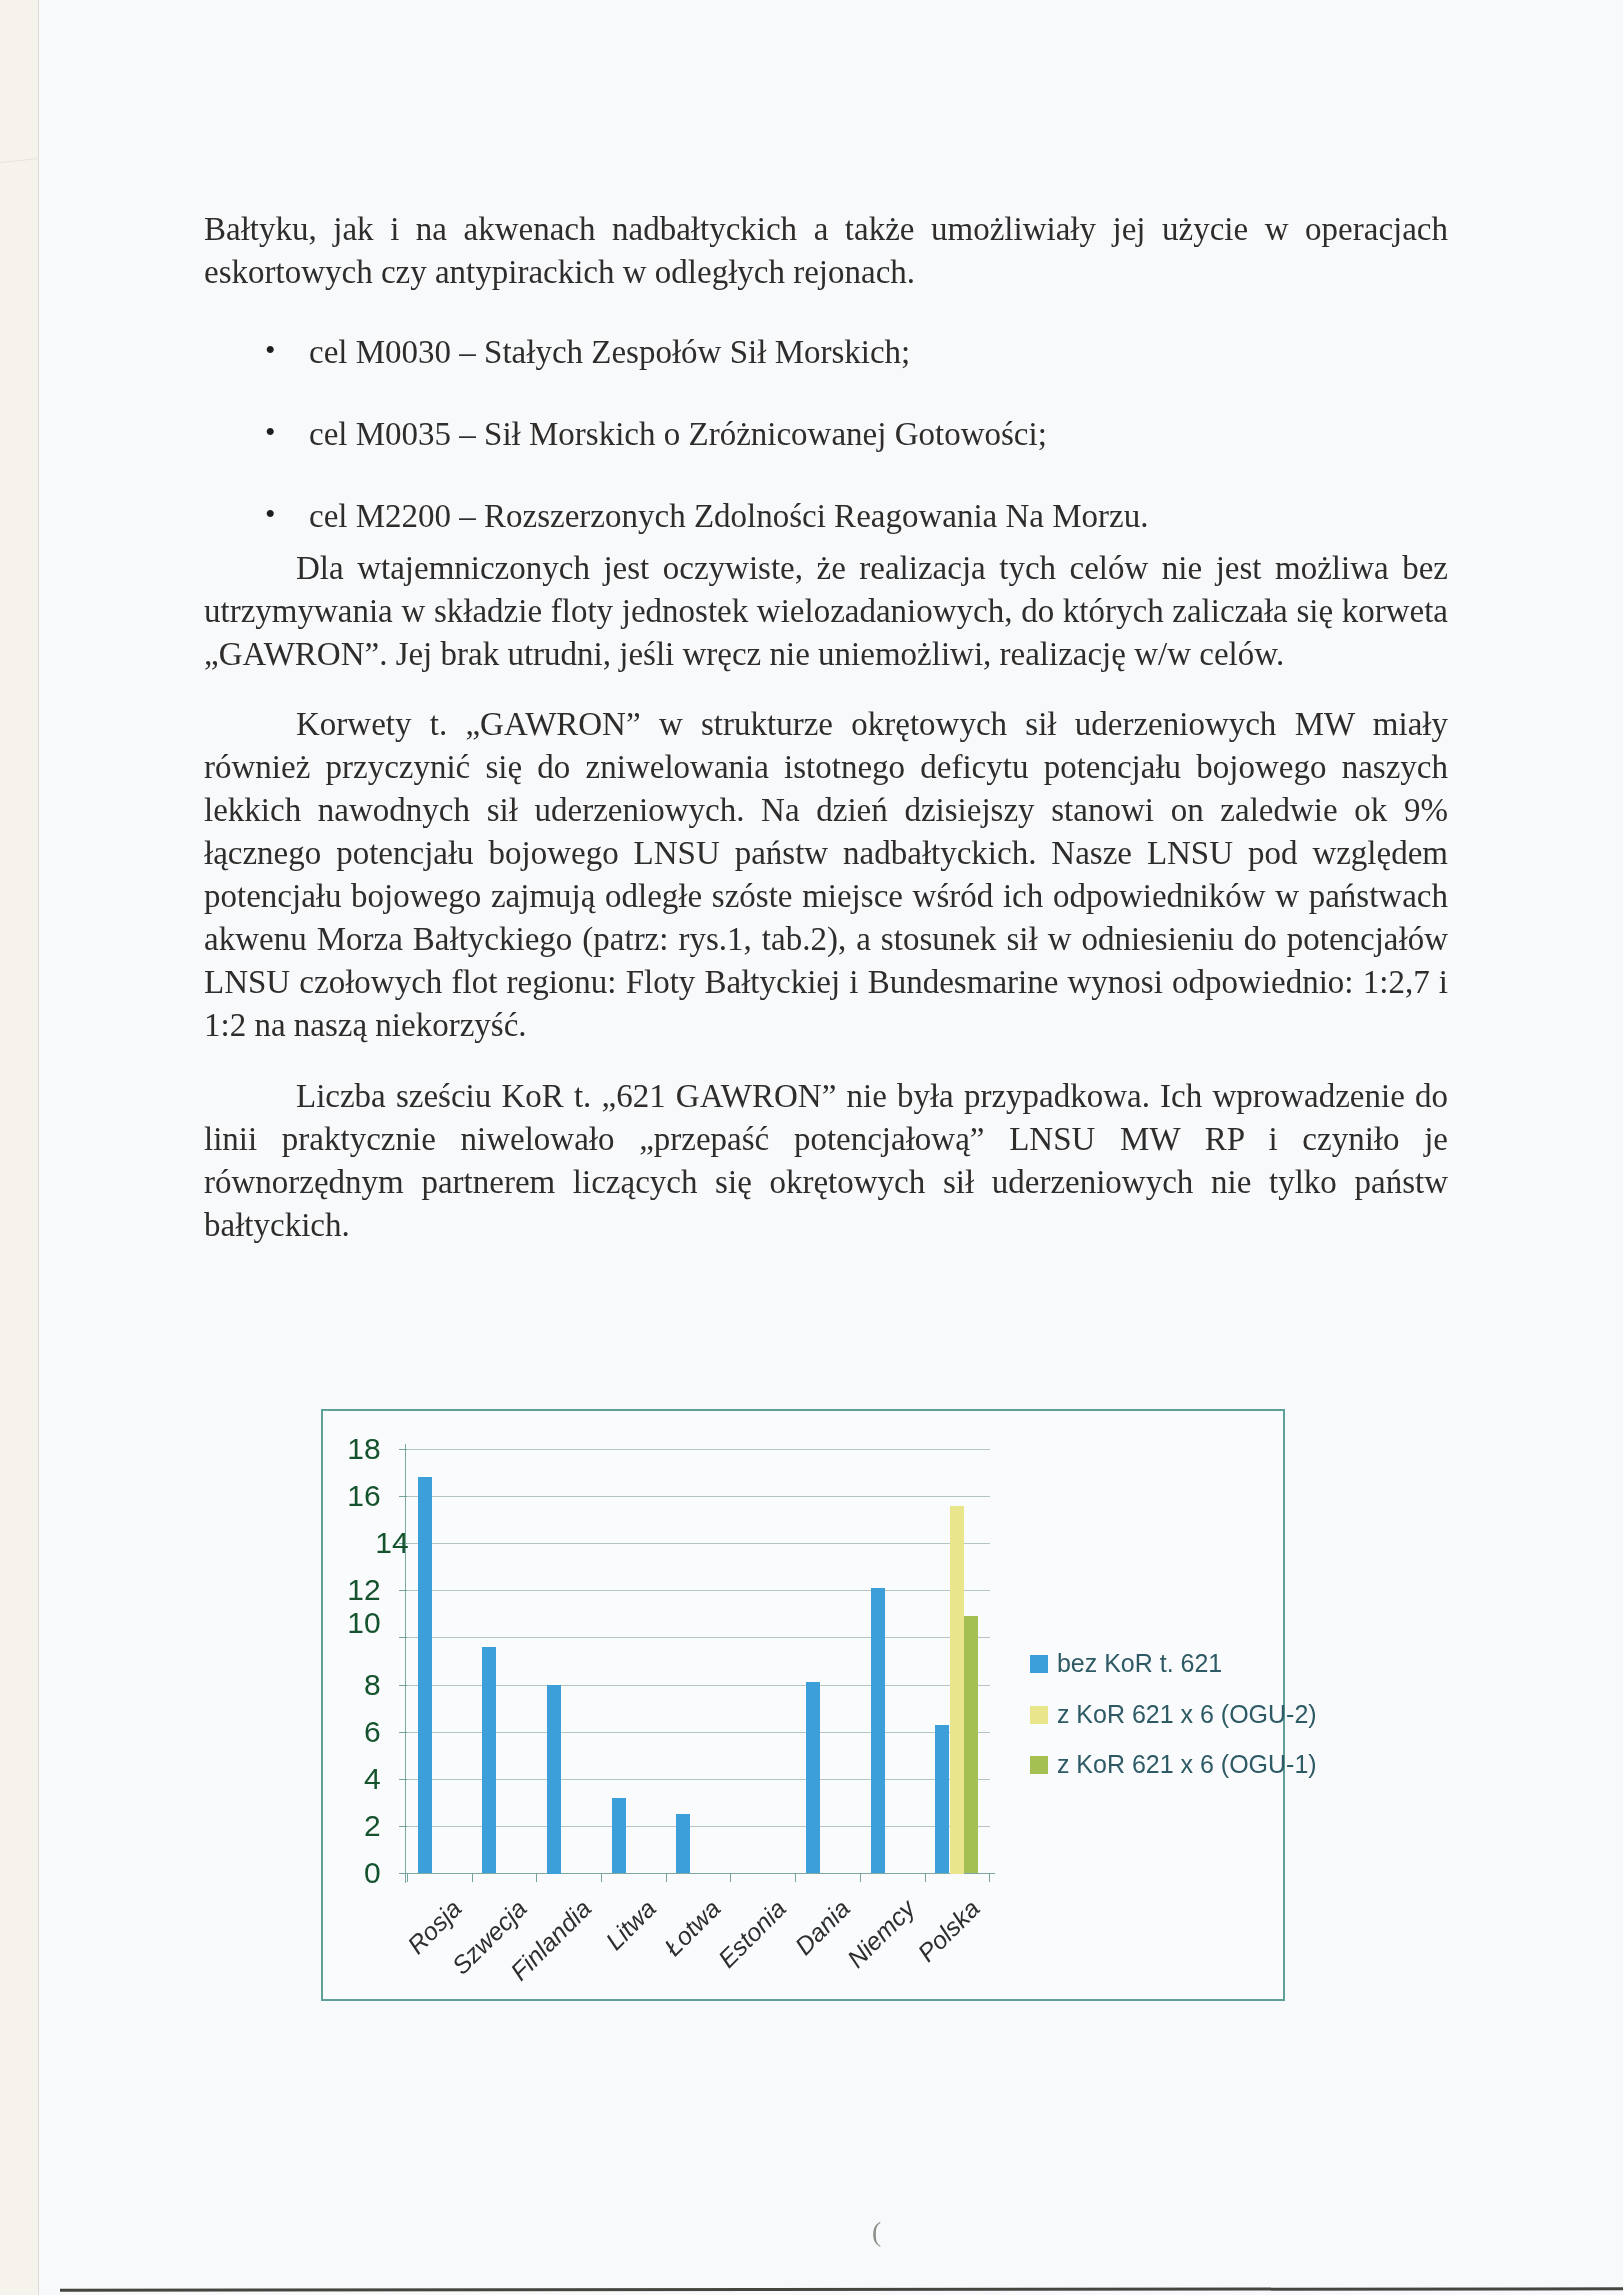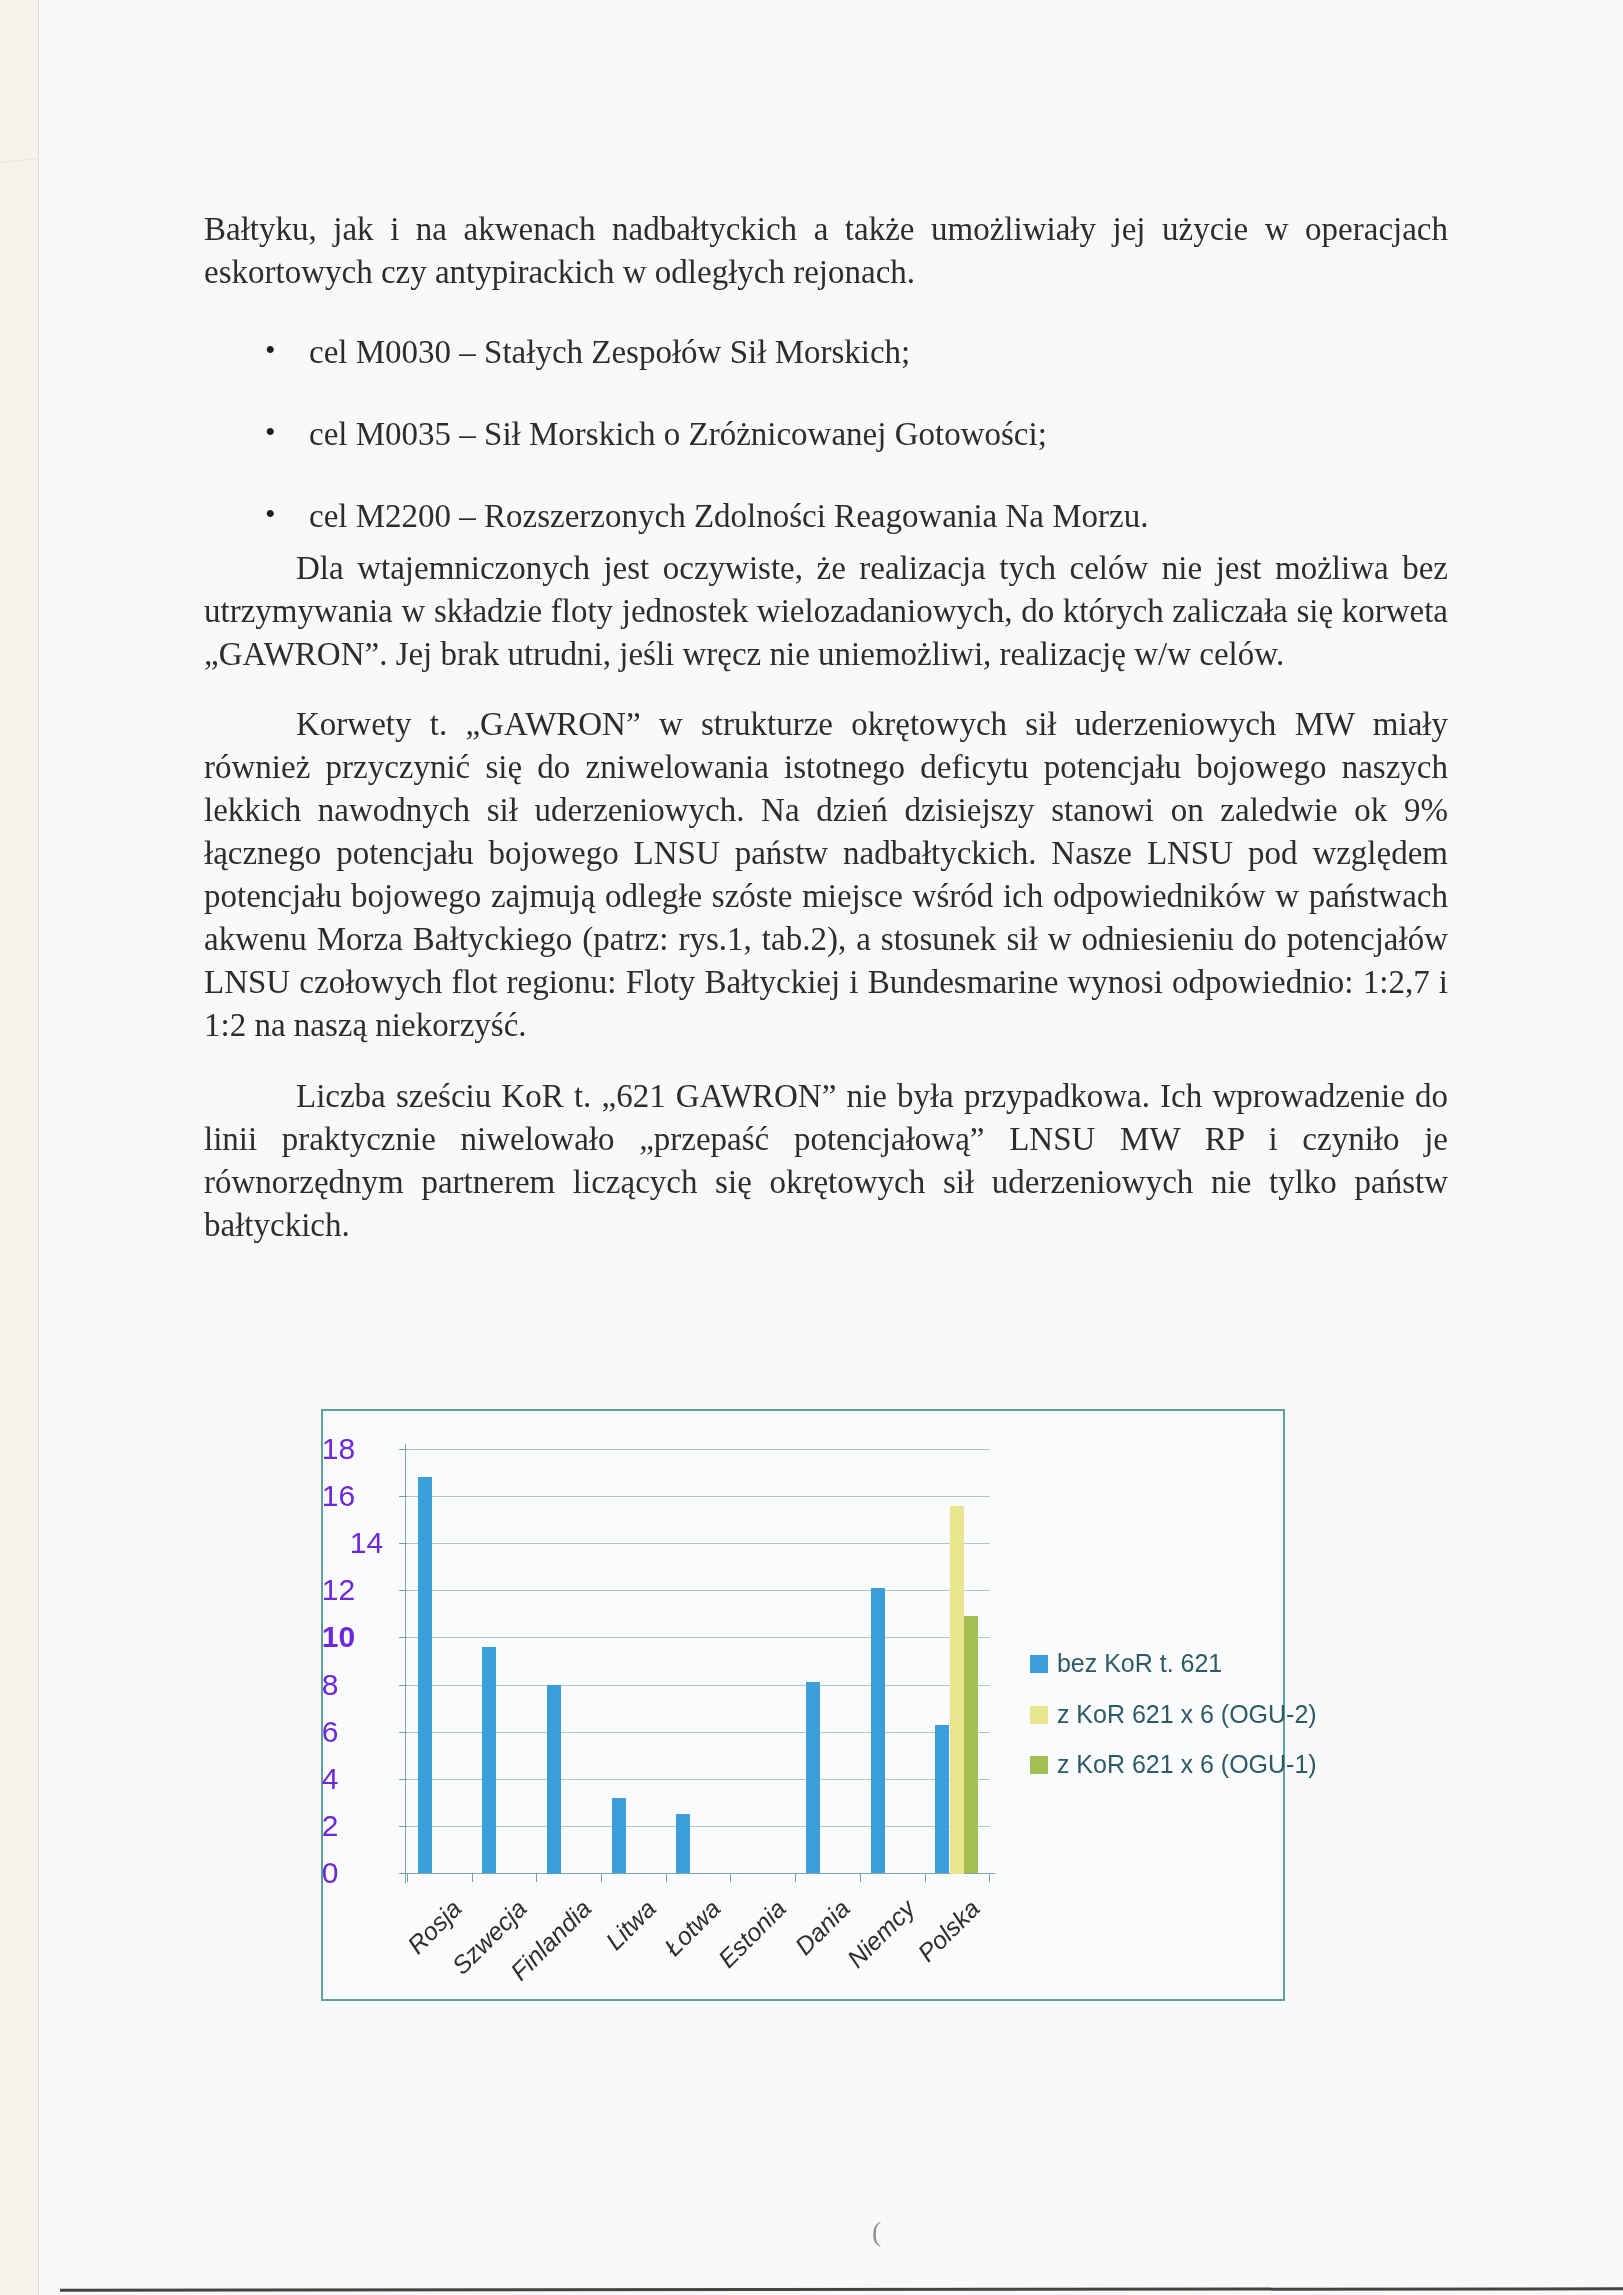--- a/index.html
+++ b/index.html
@@ -18,21 +18,21 @@
   .chart{position:absolute;left:321px;top:1409px;width:964px;height:592px;margin:0;
          border:2px solid #60a09a;background:#fafbfd;box-sizing:border-box;
          font-family:"Liberation Sans",sans-serif;}
   .chart *{position:absolute;box-sizing:border-box;}
   .gridline{height:1.3px;background:#b3c7c0;}
   .axis-v{width:1.3px;background:#7da8a2;}
   .axis-h{height:1.3px;background:#7da8a2;}
   .tick-x{width:1.3px;background:#74a39d;}
   .tick-y{height:1.3px;background:#74a39d;}
   .bar{bottom:auto;}
-  .ylab{width:59px;font-size:30px;line-height:30px;color:#6d28d9;}
+  .ylab{width:59px;text-align:right;font-size:30px;line-height:30px;color:#14532d;}
   .xlab{width:0;height:0;}
   .xlab span{position:absolute;right:0;top:0;white-space:nowrap;font-size:25px;font-style:italic;
              color:#2e2e2e;transform-origin:100% 0;transform:rotate(-45deg);}
   .legend-item{display:flex;align-items:center;height:19.6px;position:absolute;}
   .legend-item .sw{position:static;width:17.7px;height:17.7px;flex:none;}
   .legend-item .lt{position:static;margin-left:9.2px;font-size:25px;color:#2d5a64;white-space:nowrap;}
   .scanline{position:absolute;left:60px;top:2288px;width:1563px;height:2.6px;background:#45453f;transform:rotate(-0.05deg);}
   .paren{position:absolute;left:872px;top:2216px;font-size:27.5px;color:#8f8f89;font-family:"Liberation Serif",serif;}
 </style>
 </head>
@@ -90,21 +90,21 @@
       <div class="ylab" style="left: -1.3px; top: 447px;">0</div>
       <div class="tick-y" style="left: 76px; top: 415px; width: 7.9px;"></div>
       <div class="ylab" style="left: -1.3px; top: 400px;">2</div>
       <div class="tick-y" style="left: 76px; top: 368px; width: 7.9px;"></div>
       <div class="ylab" style="left: -1.3px; top: 353px;">4</div>
       <div class="tick-y" style="left: 76px; top: 321px; width: 7.9px;"></div>
       <div class="ylab" style="left: -1.3px; top: 306px;">6</div>
       <div class="tick-y" style="left: 76px; top: 274px; width: 7.9px;"></div>
       <div class="ylab" style="left: -1.3px; top: 259px;">8</div>
       <div class="tick-y" style="left: 76px; top: 226px; width: 7.9px;"></div>
-      <div class="ylab" style="left: -1.3px; top: 211px; font-weight: bold;">10</div>
+      <div class="ylab" style="left: -1.3px; top: 197px;">10</div>
       <div class="tick-y" style="left: 76px; top: 179px; width: 7.9px;"></div>
       <div class="ylab" style="left: -1.3px; top: 164px;">12</div>
       <div class="tick-y" style="left: 76px; top: 132px; width: 7.9px;"></div>
       <div class="ylab" style="left: -1.3px; top: 117px; margin-left: 28px;">14</div>
       <div class="tick-y" style="left: 76px; top: 85px; width: 7.9px;"></div>
       <div class="ylab" style="left: -1.3px; top: 70px;">16</div>
       <div class="tick-y" style="left: 76px; top: 38px; width: 7.9px;"></div>
       <div class="ylab" style="left: -1.3px; top: 23px;">18</div>
       <div class="bar" style="left: 95px; top: 66px; width: 14.4px; height: 396px; background: rgb(60, 159, 217);"></div>
       <div class="bar" style="left: 159px; top: 236px; width: 14.4px; height: 226px; background: rgb(60, 159, 217);"></div>

